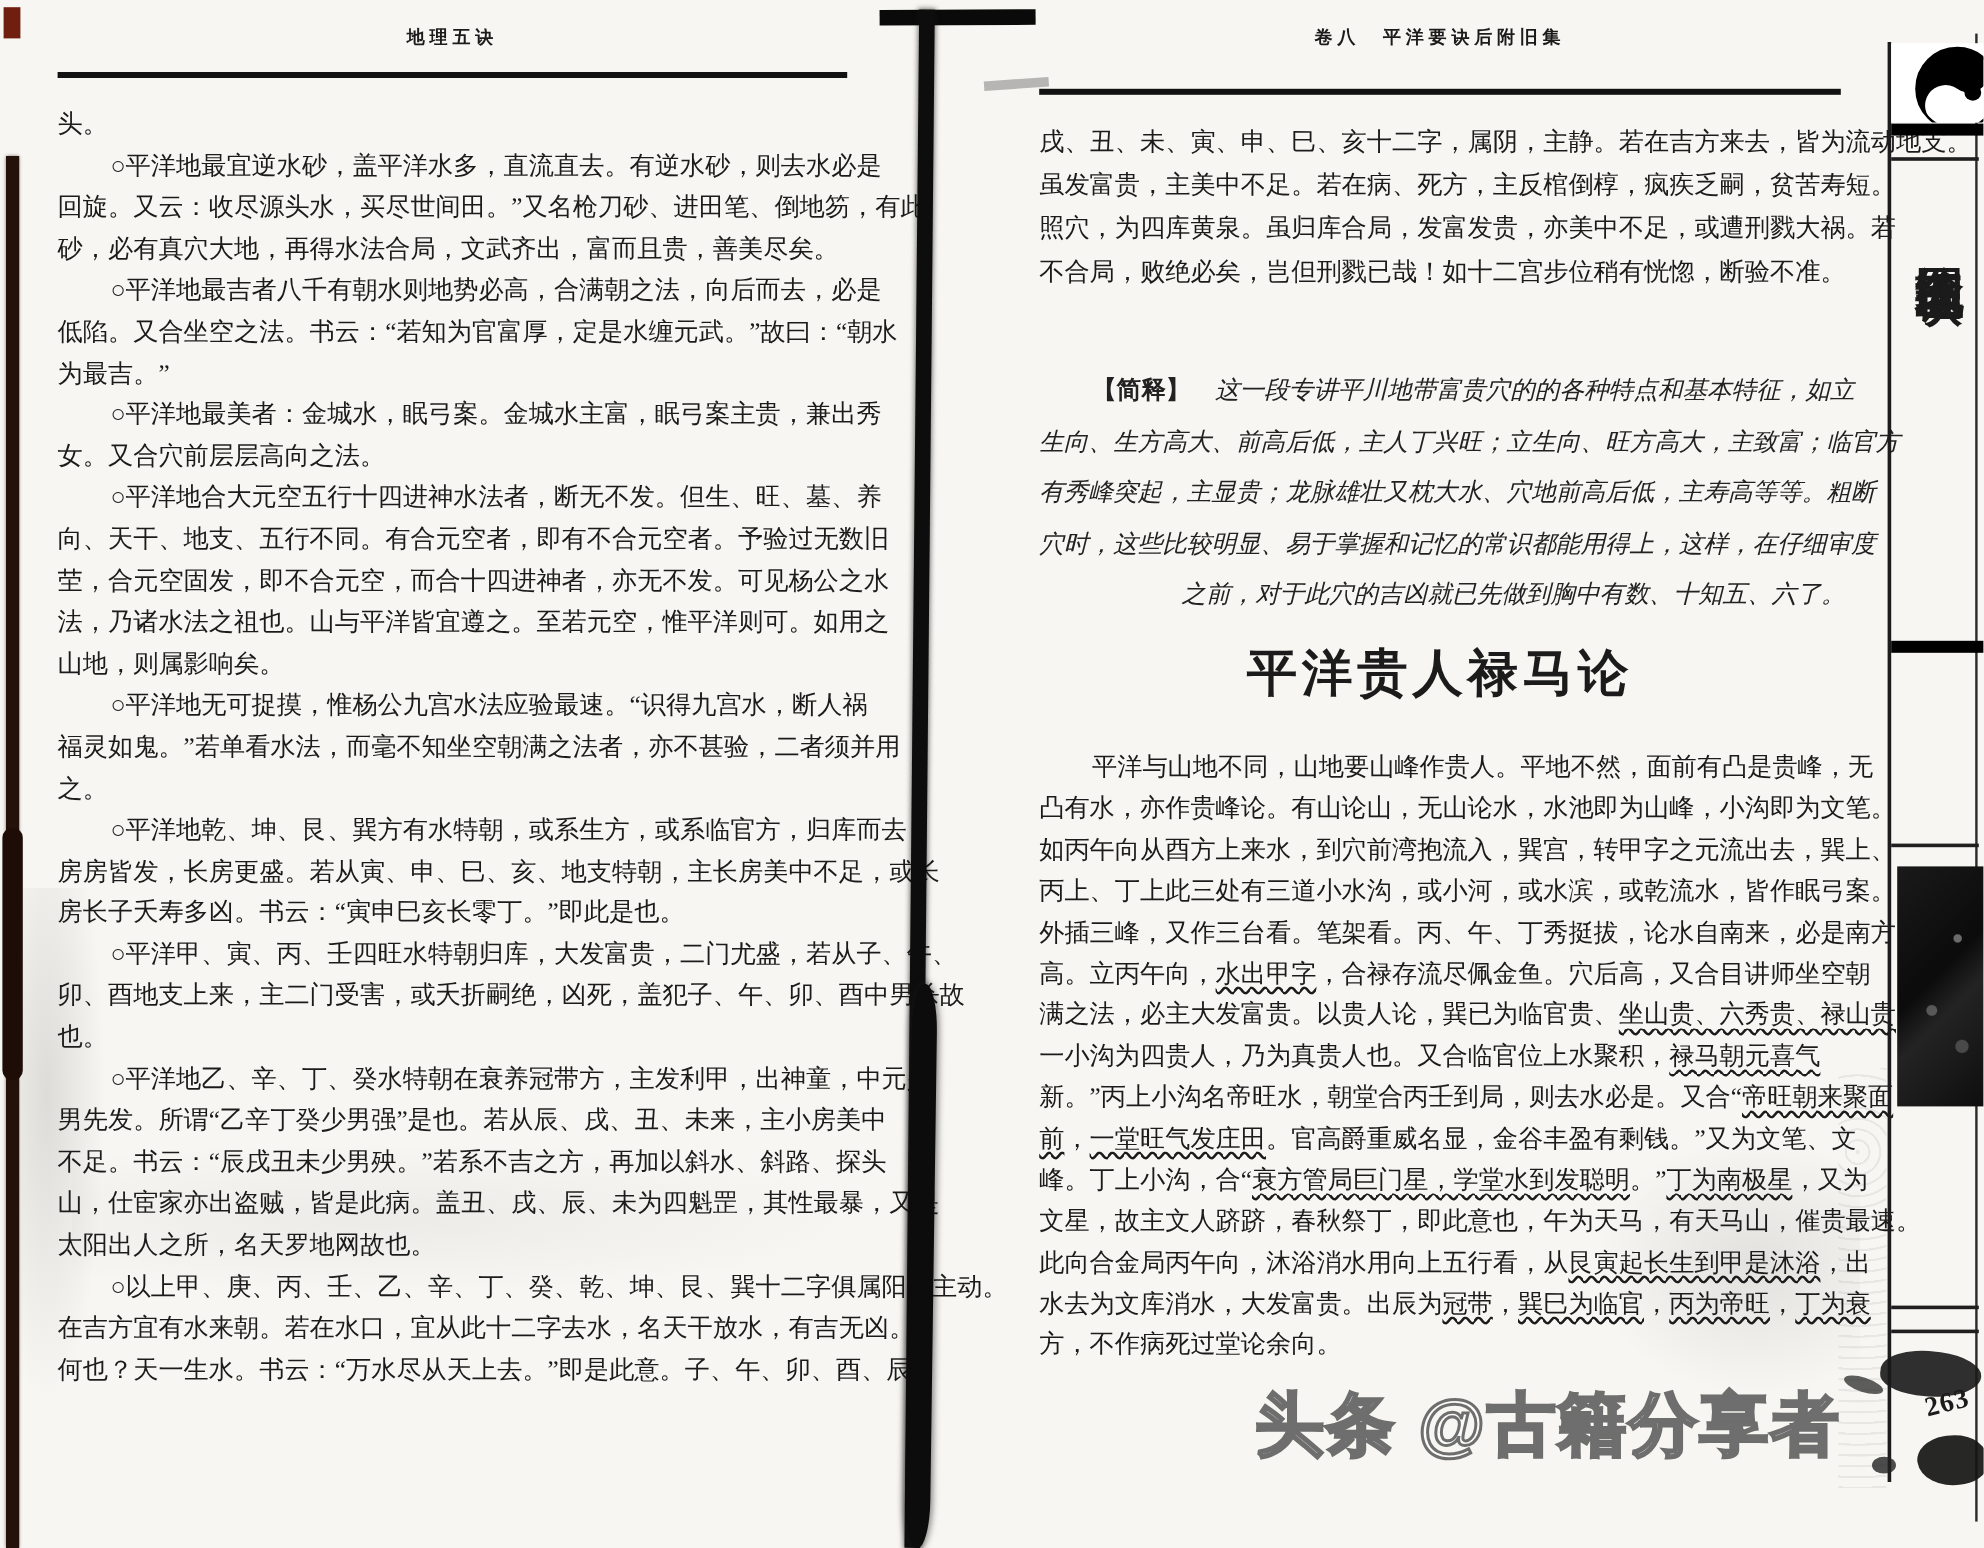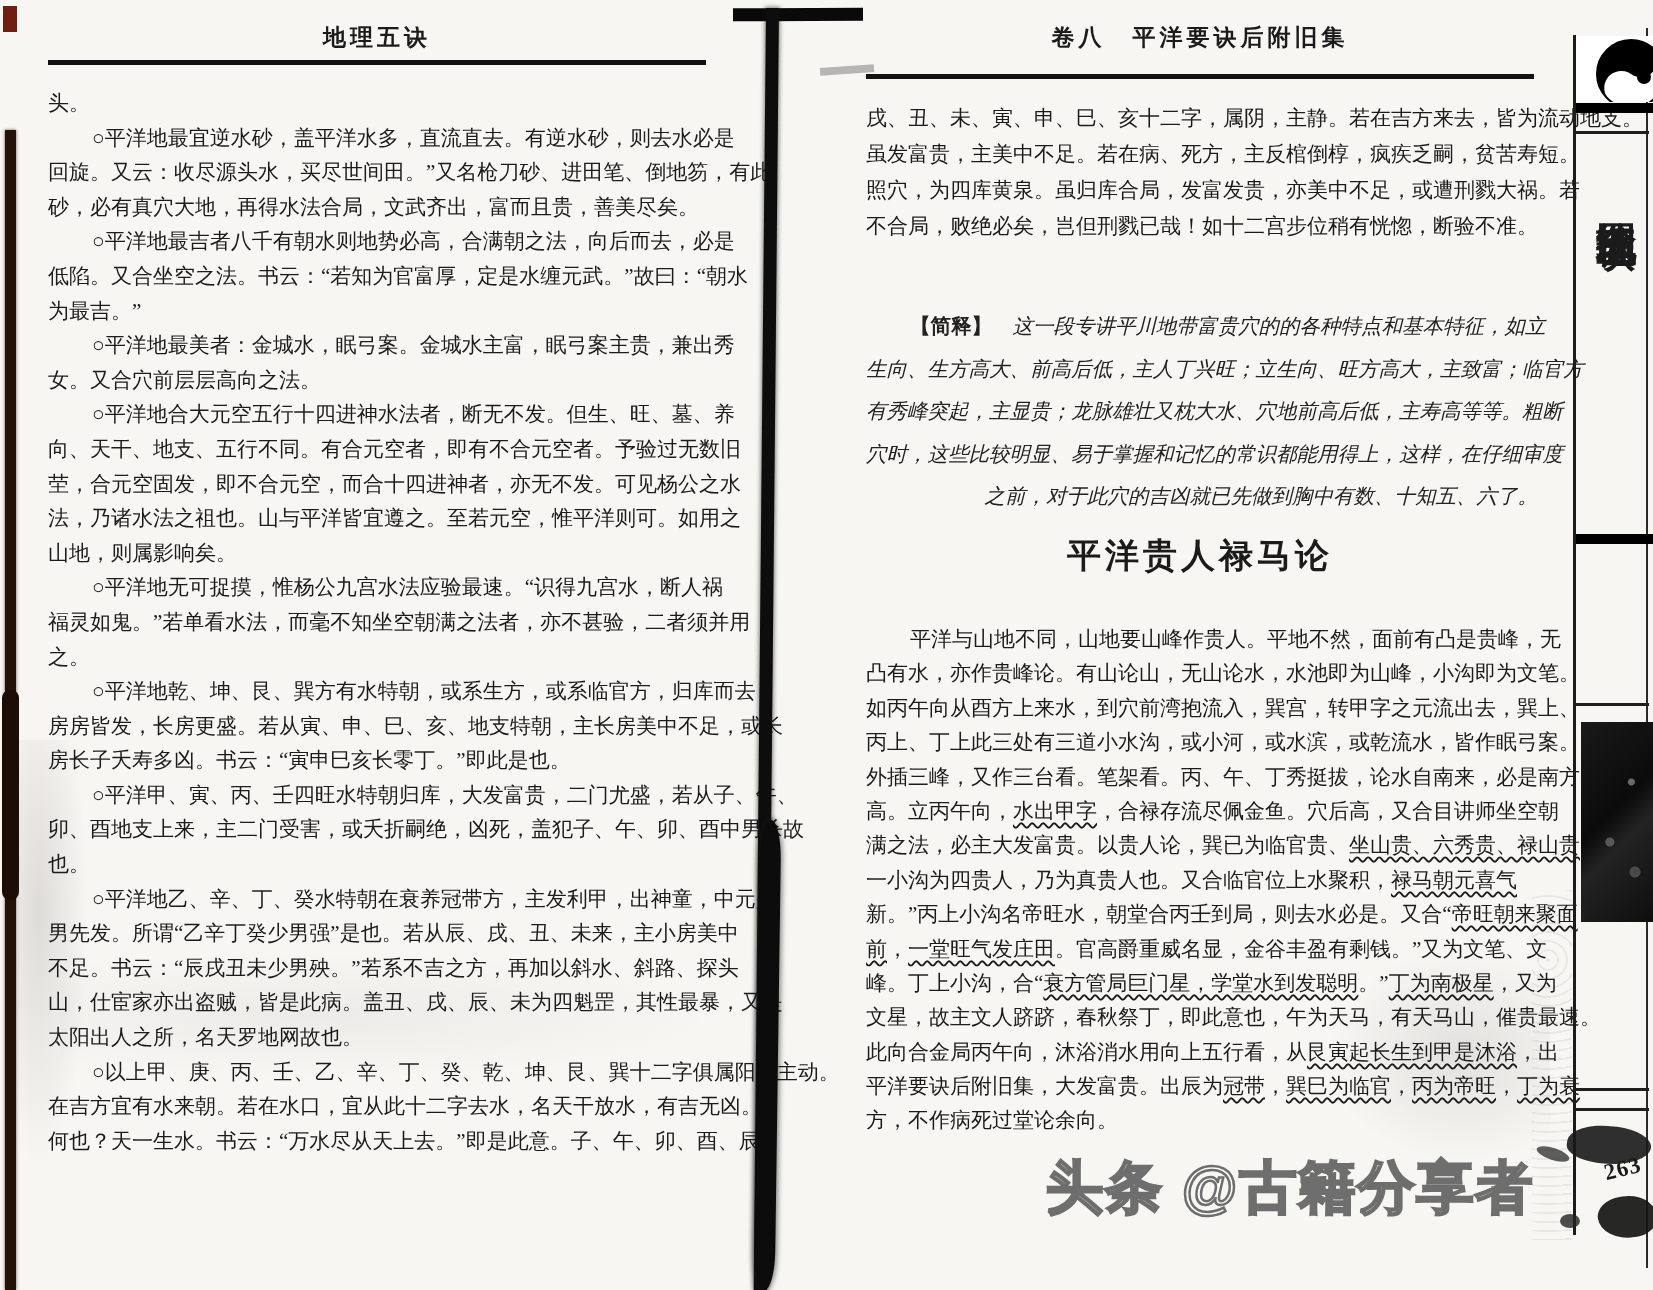--- a/index.html
+++ b/index.html
@@ -12,23 +12,23 @@
   .abs{position:absolute;}
   
   .col{position:absolute;}
   .tline{white-space:nowrap;font-size:21px;line-height:34.6px;height:34.6px;letter-spacing:0px;}
   .tline.ind{padding-left:44px;}
   .rb1 .tline{line-height:36px;height:36px;}
   .jianshi .tline{line-height:42.5px;height:42.5px;font-size:20.5px;font-style:italic;color:#222;text-align:right;}
   .jianshi .tline .blabel{font-style:normal;font-weight:700;}
   .rb2 .tline{line-height:34.4px;height:34.4px;font-family:Liberation Serif, serif;}
   .wavy{text-decoration:underline;text-decoration-style:wavy;text-decoration-thickness:1.5px;text-underline-offset:4px;}
-  .hdr{position:absolute;font-size:23px;font-weight:600;letter-spacing:4px;text-align:center;}
+  .hdr{position:absolute;font-size:15px;font-weight:600;letter-spacing:4px;text-align:center;}
   .rule{position:absolute;background:#121212;height:5px;}
-  .stitle{position:absolute;font-size:34px;font-weight:700;letter-spacing:4px;text-align:center;}
+  .stitle{position:absolute;font-size:42px;font-weight:700;letter-spacing:4px;text-align:center;}
   
   .gutter-top{left:733px;top:8px;width:130px;height:13px;background:#0a0a0a;transform:rotate(-.3deg);}
   .gutter-main{left:766px;top:8px;width:13px;height:1282px;background:#0d0d0d;transform:rotate(.55deg);transform-origin:top center;box-shadow:0 0 4px 1px rgba(20,20,20,.55);}
   .gutter-low{left:757px;top:820px;width:21px;height:470px;background:#0c0c0c;transform:rotate(.8deg);border-radius:10px/40px;box-shadow:0 0 5px 2px rgba(25,25,25,.5);}
   
   .edge-strip{left:5px;top:130px;width:11px;height:1160px;background:#241109;box-shadow:0 0 3px rgba(40,15,8,.7);}
   .edge-blob{left:2px;top:690px;width:17px;height:210px;background:#1d0d06;border-radius:8px;}
   .edge-mark{left:3px;top:6px;width:14px;height:26px;background:#6f1e10;}
   
   .sb-vline-a{left:1573px;top:35px;width:3px;height:1200px;background:#1c1c1c;}
@@ -136,21 +136,21 @@
     <div class="tline"><span>丙上、丁上此三处有三道小水沟，或小河，或水滨，或乾流水，皆作眠弓案。</span></div>
     <div class="tline"><span>外插三峰，又作三台看。笔架看。丙、午、丁秀挺拔，论水自南来，必是南方</span></div>
     <div class="tline"><span>高。立丙午向，</span><span class="wavy">水出甲字</span><span>，合禄存流尽佩金鱼。穴后高，又合目讲师坐空朝</span></div>
     <div class="tline"><span>满之法，必主大发富贵。以贵人论，巽已为临官贵、</span><span class="wavy">坐山贵、六秀贵、禄山贵</span><span>，</span></div>
     <div class="tline"><span>一小沟为四贵人，乃为真贵人也。又合临官位上水聚积，</span><span class="wavy">禄马朝元喜气</span></div>
     <div class="tline"><span>新。”丙上小沟名帝旺水，朝堂合丙壬到局，则去水必是。又合“</span><span class="wavy">帝旺朝来聚面</span></div>
     <div class="tline"><span class="wavy">前</span><span>，</span><span class="wavy">一堂旺气发庄田</span><span>。官高爵重威名显，金谷丰盈有剩钱。”又为文笔、文</span></div>
     <div class="tline"><span>峰。丁上小沟，合“</span><span class="wavy">衰方管局巨门星，学堂水到发聪明</span><span>。”</span><span class="wavy">丁为南极星</span><span>，又为</span></div>
     <div class="tline"><span>文星，故主文人跻跻，春秋祭丁，即此意也，午为天马，有天马山，催贵最速。</span></div>
     <div class="tline"><span>此向合金局丙午向，沐浴消水用向上五行看，从</span><span class="wavy">艮寅起长生到甲是沐浴</span><span>，出</span></div>
-    <div class="tline"><span>平洋要诀后附旧集，大发富贵。出辰为</span><span class="wavy">冠带</span><span>，</span><span class="wavy">巽巳为临官</span><span>，</span><span class="wavy">丙为帝旺</span><span>，</span><span class="wavy">丁为衰</span></div>
+    <div class="tline"><span>水去为文库消水，大发富贵。出辰为</span><span class="wavy">冠带</span><span>，</span><span class="wavy">巽巳为临官</span><span>，</span><span class="wavy">丙为帝旺</span><span>，</span><span class="wavy">丁为衰</span></div>
     <div class="tline"><span>方，不作病死过堂论余向。</span></div>
   </div>
 
 <div class="abs sb-vline-a"></div>
 <div class="abs sb-vline-b"></div>
 <div class="abs taiji-box">
   <svg width="110" height="80" viewBox="0 0 110 80">
     <circle cx="55" cy="38" r="34" fill="#ffffff" stroke="#000" stroke-width="2"></circle>
     <path d="M55,4 A34,34 0 0 1 55,72 A17,17 0 0 1 55,38 A17,17 0 0 0 55,4 Z" fill="#000" transform="rotate(215 55 38)"></path>
     <circle cx="68" cy="41" r="7" fill="#000"></circle>

